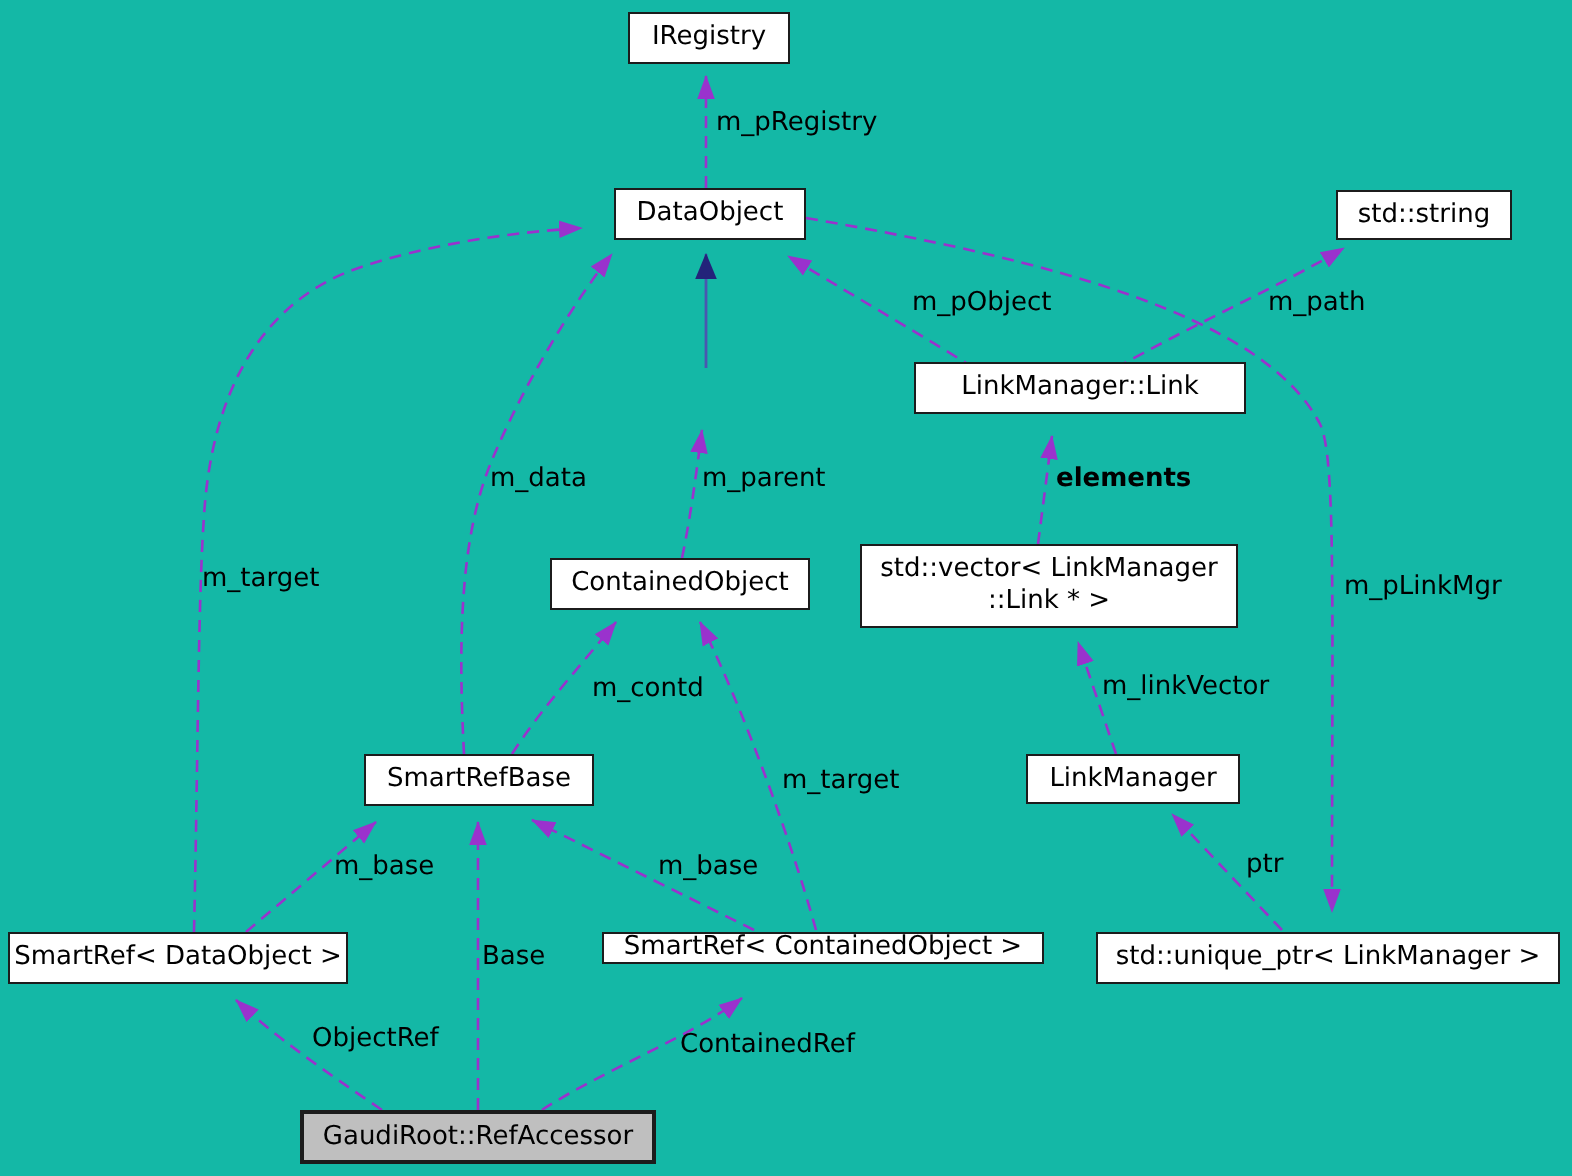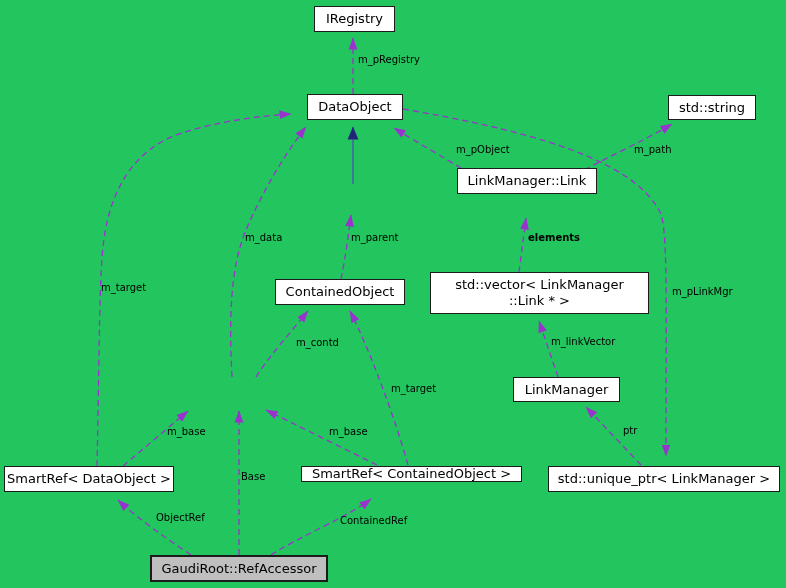--- a/index.html
+++ b/index.html
@@ -1,19 +1,19 @@
 <!DOCTYPE html>
 <html><head>
 <meta charset="utf-8">
 <style>
   html,body { margin:0; padding:0; background:#ffffff; }
   .stage {
     position:relative;
     width:786px; height:588px;
-    background:#22c55e;
+    background:#14b8a6;
     overflow:hidden;
     font-family:"DejaVu Sans", sans-serif;
   }
   .edges { position:absolute; left:0; top:0; }
   .node {
     position:absolute;
     box-sizing:border-box;
     background:#ffffff;
     border:1.4px solid #1c1c1c;
     display:flex;
@@ -22,21 +22,21 @@
     font-size:13px;
     line-height:1.2;
     color:#000000;
     white-space:nowrap;
     text-align:center;
   }
   .node--multiline { flex-direction:column; }
   .node--current { background:#bfbfbf; border-width:2px; }
   .edge-label {
     position:absolute;
-    font-size:10px;
+    font-size:13px;
     color:#000000;
     white-space:nowrap;
   }
 </style>
 </head>
 <body>
 
 <div class="stage">
 
   <svg class="edges" width="786" height="588" viewBox="0 0 786 588">
@@ -70,31 +70,32 @@
     <path d="M 353 184 L 353 127" fill="none" stroke="#4a57b0" stroke-width="1.4" marker-end="url(#ah-navy)"></path>
   </svg>
 
   <div class="node" style="left:314px; top:6px; width:81px; height:26px;">IRegistry</div>
 
   <div class="node" style="left:307px; top:94px; width:96px; height:26px;">DataObject</div>
 
   <div class="node" style="left:668px; top:95px; width:88px; height:25px;">std::string</div>
 
 
-  <div class="node" style="left:457px; top:168px; width:140px; height:26px;">LinkManager::Link</div>
+  <div class="node" style="left:457px; top:181px; width:166px; height:26px;">LinkManager::Link</div>
 
   <div class="node" style="left:275px; top:279px; width:130px; height:26px;">ContainedObject</div>
 
-  <div class="node node--multiline" style="left:430px; top:272px; width:219px; height:42px;">
+  <div class="node node--multiline" style="left:430px; top:272px; width:189px; height:42px;">
     <div>std::vector&lt; LinkManager</div>
     <div>::Link * &gt;</div>
   </div>
 
   <div class="node" style="left:513px; top:377px; width:107px; height:25px;">LinkManager</div>
 
+  <div class="node" style="left:182px; top:377px; width:115px; height:26px;">SmartRefBase</div>
 
   <div class="node" style="left:4px; top:466px; width:170px; height:26px;">SmartRef&lt; DataObject &gt;</div>
 
   <div class="node" style="left:301px; top:466px; width:221px; height:16px;">SmartRef&lt; ContainedObject &gt;</div>
 
   <div class="node" style="left:548px; top:466px; width:232px; height:26px;">std::unique_ptr&lt; LinkManager &gt;</div>
 
   <div class="node node--current" style="left:150px; top:555px; width:178px; height:27px;">GaudiRoot::RefAccessor</div>
 
   <span class="edge-label" style="left:358px; top:54px;">m_pRegistry</span>

